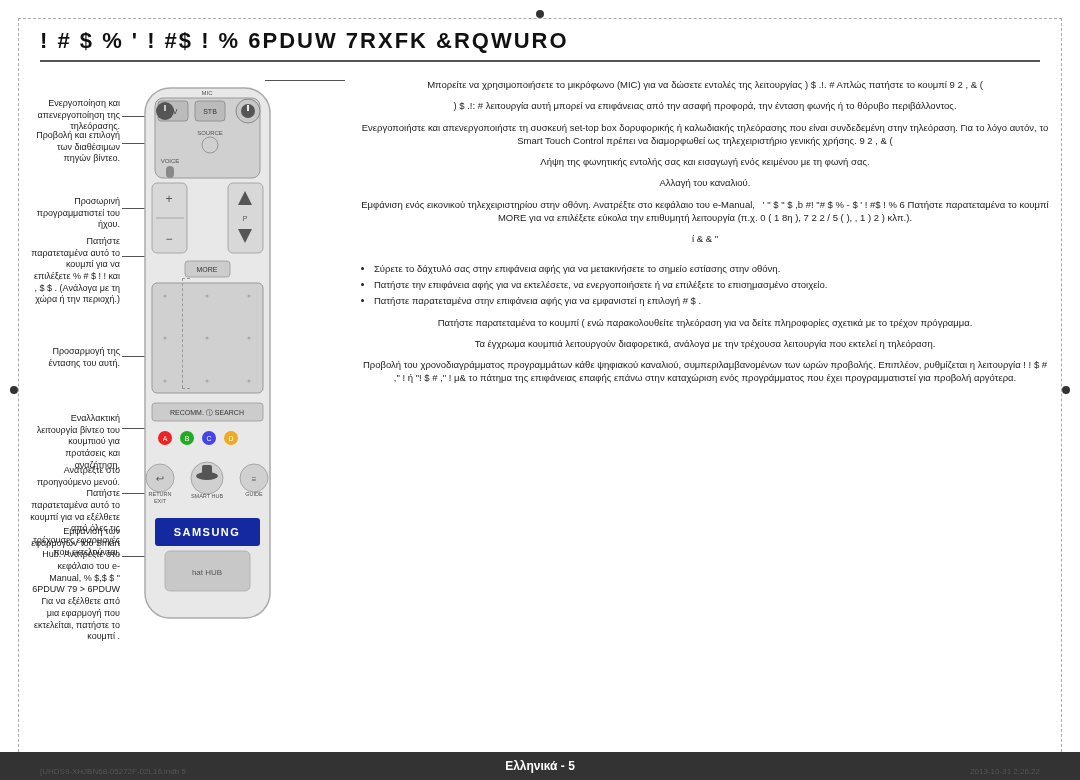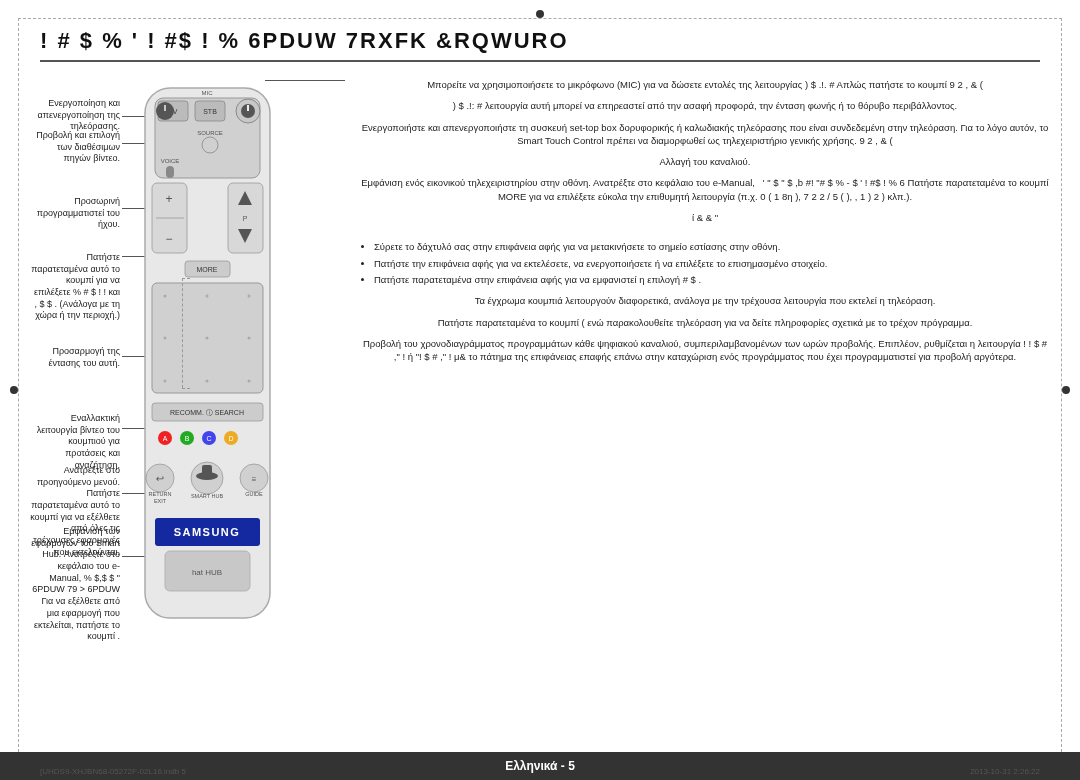--- a/index.html
+++ b/index.html
@@ -163,21 +163,21 @@
       <div class="annotation" style="top:52px;">
         Προβολή και επιλογή των διαθέσιμων πηγών βίντεο.
       </div>
       <div style="position:absolute; top:65px; left:92px; width:30px; border-top:1px solid #555;"></div>
 
       <div class="annotation" style="top:118px;">
         Προσωρινή προγραμματιστεί του ήχου.
       </div>
       <div style="position:absolute; top:130px; left:92px; width:30px; border-top:1px solid #555;"></div>
 
-      <div class="annotation" style="top:158px;margin-top:16px;">
+      <div class="annotation" style="top:158px;">
         Πατήστε παρατεταμένα αυτό το κουμπί για να επιλέξετε  % # $  ! ! και  , $ $ . (Ανάλογα με τη χώρα ή την περιοχή.)
       </div>
       <div style="position:absolute; top:178px; left:92px; width:30px; border-top:1px solid #555;"></div>
 
       <div class="annotation" style="top:268px;">
         Προσαρμογή της έντασης του αυτή.
       </div>
       <div style="position:absolute; top:278px; left:92px; width:30px; border-top:1px solid #555;"></div>
 
       <div class="annotation" style="top:335px;">
@@ -298,44 +298,47 @@
   </div>
 
   <div class="right-col">
 
     <div style="position:absolute; top:2px; left:-75px; width:80px; border-top:1px solid #555;"></div>
 
     <p>
       Μπορείτε να χρησιμοποιήσετε το μικρόφωνο (MIC) για να δώσετε εντολές της λειτουργίας  )  $    .!. # Απλώς πατήστε το κουμπί 9 2 , &amp; (
     </p>
     <p>
-      )  $    .!: # λειτουργία αυτή μπορεί να επηρεαστεί από την ασαφή προφορά, την ένταση φωνής ή το θόρυβο περιβάλλοντος.
+      )  $    .!: # λειτουργία αυτή μπορεί να επιφάνειας από την ασαφή προφορά, την ένταση φωνής ή το θόρυβο περιβάλλοντος.
     </p>
     <p>
       Ενεργοποιήστε και απενεργοποιήστε τη συσκευή set-top box δορυφορικής ή καλωδιακής τηλεόρασης που είναι συνδεδεμένη στην τηλεόραση. Για το λόγο αυτόν, το Smart Touch Control πρέπει να διαμορφωθεί ως τηλεχειριστήριο γενικής χρήσης. 9 2 , &amp; (
+    </p>
+    <p>
+      Λήψη της φωνητικής εντολής σας και εισαγωγή ενός κειμένου με τη φωνή σας.
     </p>
     <p>
       Αλλαγή του καναλιού.
     </p>
     <p>
       Εμφάνιση ενός εικονικού τηλεχειριστηρίου στην οθόνη. Ανατρέξτε στο κεφάλαιο του e-Manual, &nbsp; ' " $ " $  ,b #! "# $ %  - $  ' ! #$ !  %  6 Πατήστε παρατεταμένα το κουμπί MORE για να επιλέξετε εύκολα την επιθυμητή λειτουργία (π.χ.  0 ( 1 8η ), 7 2 2 / 5 ( ), , 1 ) 2 ) κλπ.).
     </p>
     <p>
       ί  &amp;   &amp;  "
     </p>
     <ul>
       <li>Σύρετε το δάχτυλό σας στην επιφάνεια αφής για να μετακινήσετε το σημείο εστίασης στην οθόνη.</li>
       <li>Πατήστε την επιφάνεια αφής για να εκτελέσετε, να ενεργοποιήσετε ή να επιλέξετε το επισημασμένο στοιχείο.</li>
       <li>Πατήστε παρατεταμένα στην επιφάνεια αφής για να εμφανιστεί η επιλογή  # $  .</li>
     </ul>
     <p>
+      Πατήστε παρατεταμένα το κουμπί (  ενώ παρακολουθείτε τηλεόραση για να δείτε πληροφορίες σχετικά με το τρέχον πρόγραμμα.
+    </p>
+    <p>
       Τα έγχρωμα κουμπιά λειτουργούν διαφορετικά, ανάλογα με την τρέχουσα λειτουργία που εκτελεί η τηλεόραση.
-    </p>
-    <p>
-      Πατήστε παρατεταμένα το κουμπί (  ενώ παρακολουθείτε τηλεόραση για να δείτε πληροφορίες σχετικά με το τρέχον πρόγραμμα.
     </p>
     <p>
       Προβολή του χρονοδιαγράμματος προγραμμάτων κάθε ψηφιακού καναλιού, συμπεριλαμβανομένων των ωρών προβολής. Επιπλέον, ρυθμίζεται η λειτουργία  !  ! $ # ," ! ή "! $ # ," ! μ&amp; το πάτημα της επιφάνειας επαφής επάνω στην καταχώριση ενός προγράμματος που έχει προγραμματιστεί για προβολή αργότερα.
     </p>
 
   </div>
 
 </div>
 
 <div class="bottom-bar">

